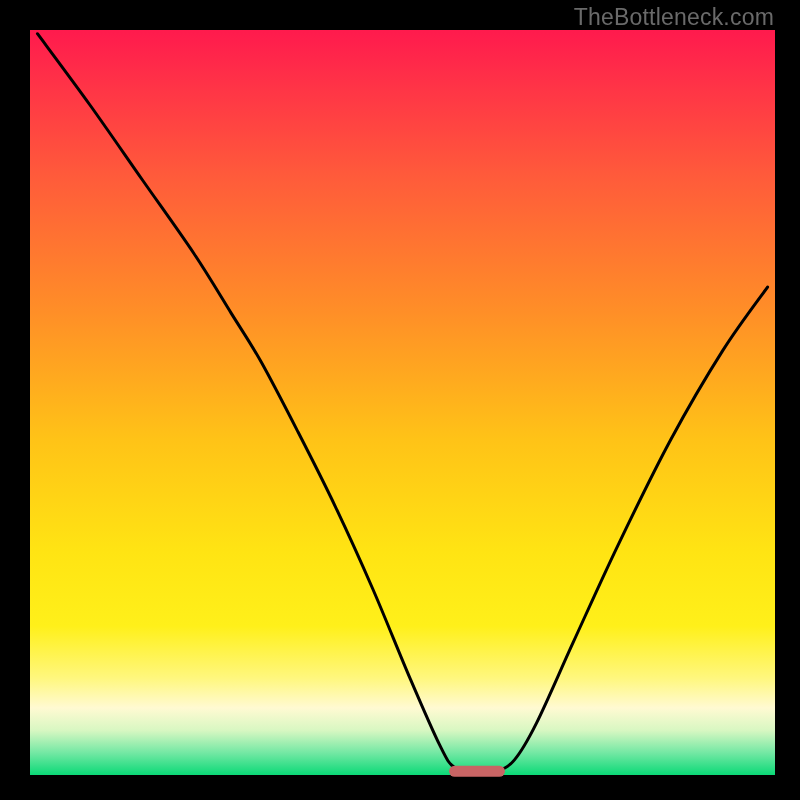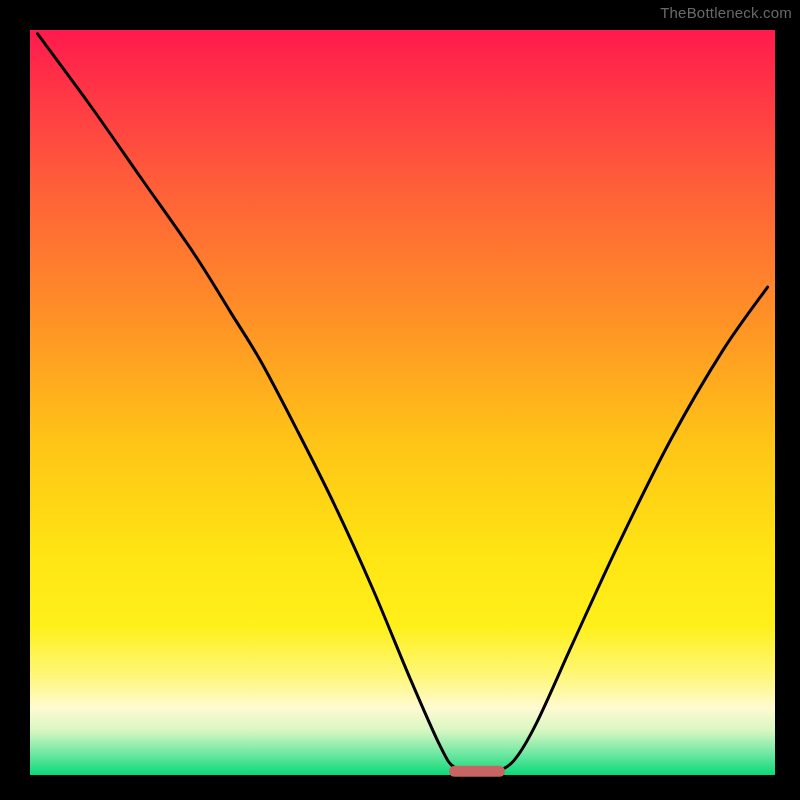--- a/index.html
+++ b/index.html
@@ -11,23 +11,23 @@
     overflow: hidden;
   }
   .container {
     position: relative;
     width: 800px;
     height: 800px;
   }
   .watermark {
     position: absolute;
     top: 4px;
-    right: 8px;
+    right: 26px;
     font-family: Arial, Helvetica, sans-serif;
-    font-size: 15px;
+    font-size: 23px;
     font-weight: 500;
     color: #6a6a6a;
     letter-spacing: 0.2px;
     z-index: 5;
   }
   svg {
     position: absolute;
     top: 0;
     left: 0;
   }

